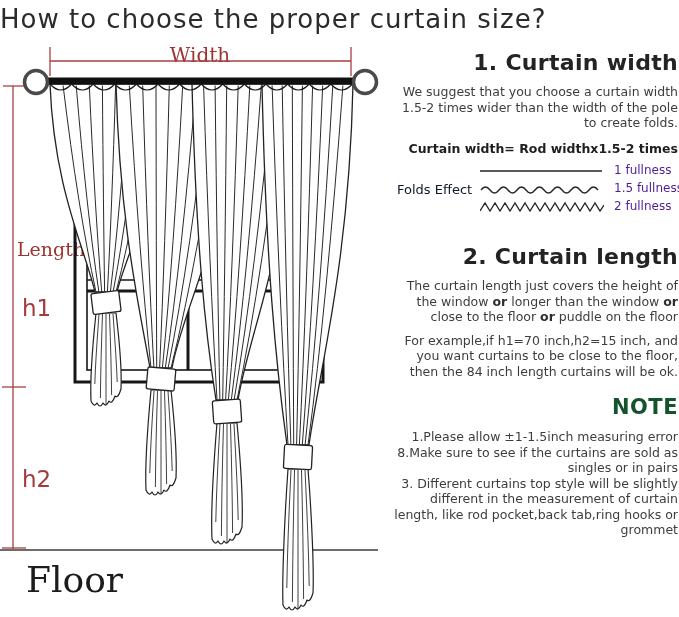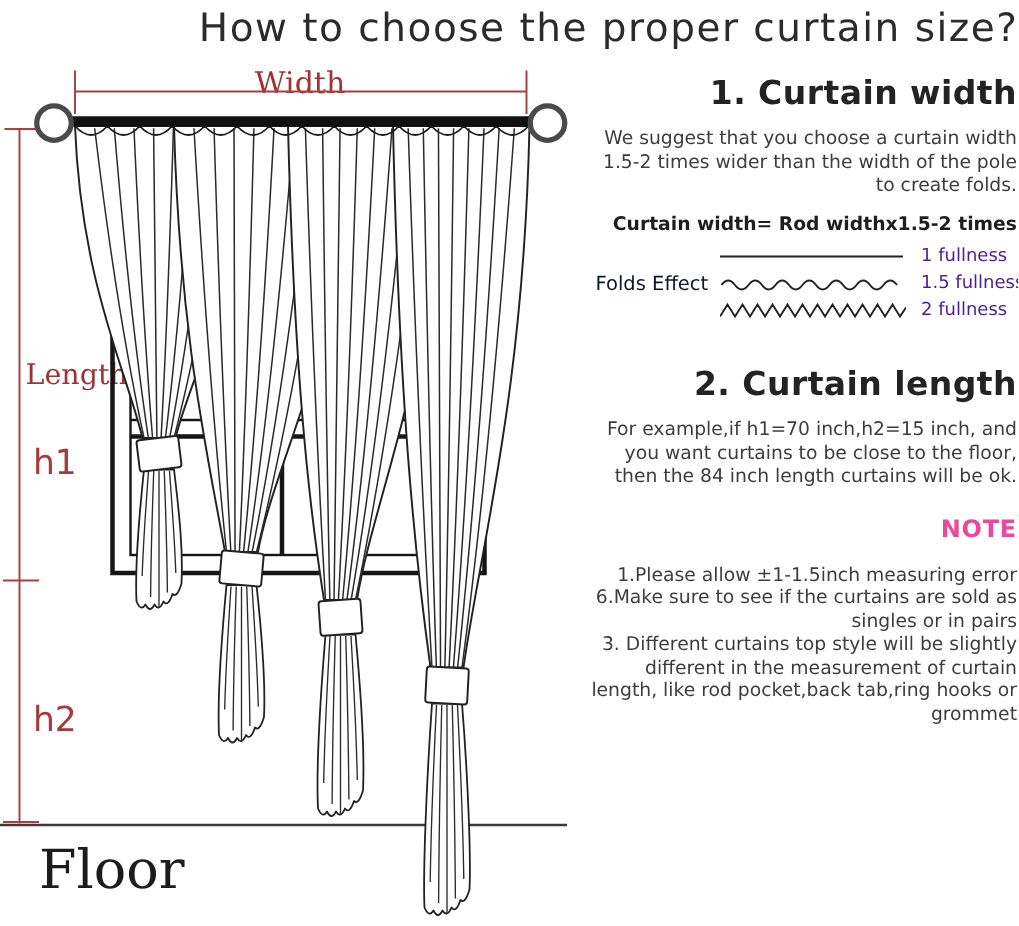--- a/index.html
+++ b/index.html
@@ -1,31 +1,31 @@
 <!DOCTYPE html>
 <html><head>
 <meta charset="utf-8">
 <style>
   html,body{margin:0;padding:0;background:#fff;}
   .page{position:relative;width:679px;height:617px;background:#fff;overflow:hidden;
         font-family:"DejaVu Sans","Liberation Sans",sans-serif;}
-  .title{position:absolute;top:4px;left:0;width:679px;text-align:right;
+  .title{position:absolute;top:4px;left:0;width:679px;text-align:left;
          font-size:26px;letter-spacing:1px;color:#2b2b2b;font-weight:400;}
   
   .scene{position:absolute;left:0;top:0;}
   .t-width{font-family:"DejaVu Serif","Liberation Serif",serif;font-size:20px;fill:#9e3333;}
   .t-length{font-family:"DejaVu Serif","Liberation Serif",serif;font-size:19px;fill:#9e3333;}
   .t-h{font-family:"DejaVu Sans",sans-serif;font-size:23px;fill:#a33b3b;}
   .t-floor{font-family:"DejaVu Serif","Liberation Serif",serif;font-size:36px;fill:#1c1c1c;}
   
   .rcol{position:absolute;left:386px;top:50px;width:292px;color:#3d3d3d;
         font-size:12.5px;line-height:15.5px;text-align:right;}
   .sec-h{font-size:22px;line-height:26px;color:#232323;padding-left:16px;
          letter-spacing:.3px;margin:0;}
-  .note-h{font-size:16px;line-height:24px;color:#ec4899;margin:16px 0 0 0;letter-spacing:.5px;}
+  .note-h{font-size:21px;line-height:24px;color:#14532d;margin:16px 0 0 0;letter-spacing:.5px;}
   .p{margin:8px 0 0 0;}
   .formula{margin:10px 0 0 16px;font-weight:bold;color:#1e1e1e;}
   .b{font-weight:bold;color:#2e2e2e;}
   .folds{position:relative;margin-top:6px;height:56px;}
   .folds-label{position:absolute;left:11px;top:20px;color:#0f172a;font-size:13px;}
   .fold-rows{position:absolute;left:94px;top:0;}
   .fold-row{display:flex;align-items:center;height:18px;}
   .fold-line{display:block;margin-right:10px;}
   .fold-txt{font-size:12px;color:#4c1d95;white-space:nowrap;}
   .mt16{margin-top:26px;}
@@ -151,22 +151,23 @@
         <div class="fold-row">
           <svg class="fold-line" width="124" height="16">
             <polyline points="0,12 5,4 10,12 15,4 20,12 25,4 30,12 35,4 40,12 45,4 50,12 55,4 60,12 65,4 70,12 75,4 80,12 85,4 90,12 95,4 100,12 105,4 110,12 115,4 120,12 124,6" fill="none" stroke="#222" stroke-width="1.3"></polyline>
           </svg>
           <span class="fold-txt">2 fullness</span>
         </div>
       </div>
     </div>
 
     <h2 class="sec-h mt16">2. Curtain length</h2>
+    <p class="p"><span>The curtain length just covers the height of the window </span><span class="b">or</span><span> longer than the window </span><span class="b">or</span><span> close to the floor </span><span class="b">or</span><span> puddle on the floor</span></p>
     <p class="p">For example,if h1=70 inch,h2=15 inch, and you want curtains to be close to the floor, then the 84 inch length curtains will be ok.</p>
 
     <h2 class="note-h">NOTE</h2>
     <div class="notes">
       <p class="note-item">1.Please allow ±1-1.5inch measuring error</p>
-      <p class="note-item">6.Make sure to see if the curtains are sold as singles or in pairs</p>
+      <p class="note-item">8.Make sure to see if the curtains are sold as singles or in pairs</p>
       <p class="note-item">3. Different curtains top style will be slightly different in the measurement of curtain length, like rod pocket,back tab,ring hooks or grommet</p>
     </div>
   </div>
 </div>
 
 </body></html>

